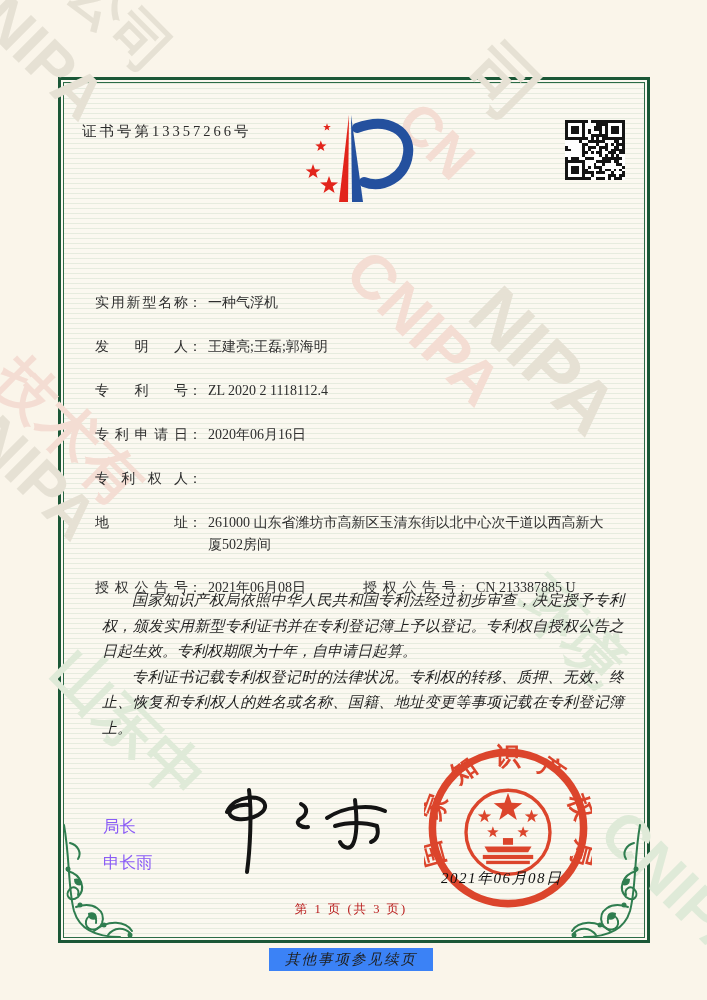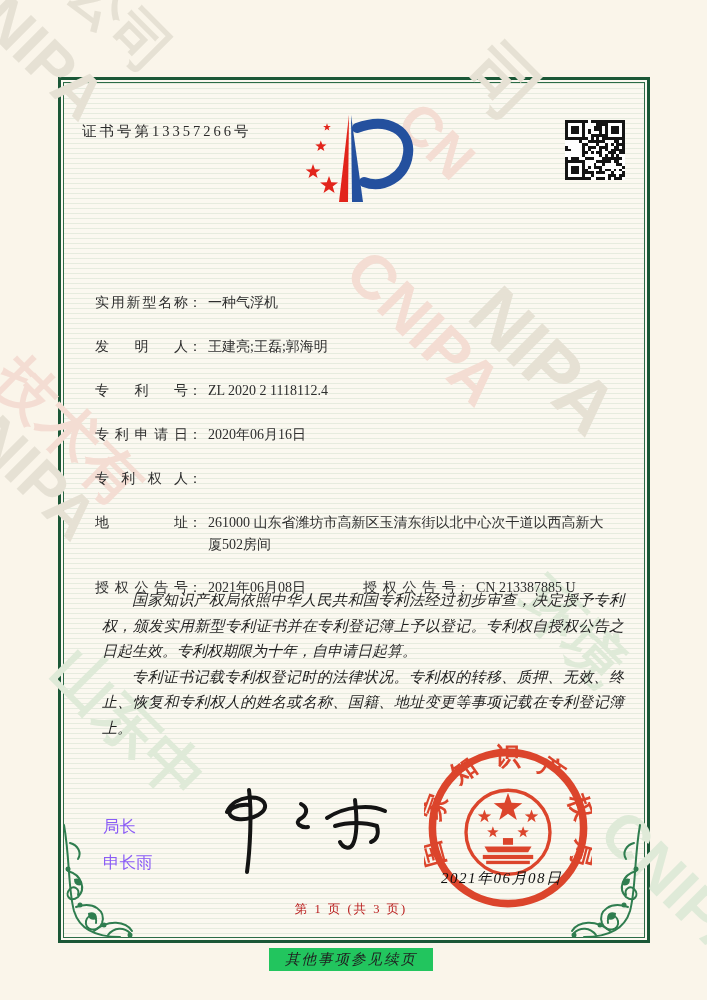--- a/index.html
+++ b/index.html
@@ -63,21 +63,21 @@
   .signature{position:absolute;left:205px;top:778px;width:190px;height:100px;}
 
   .seal{position:absolute;left:424px;top:742px;width:168px;height:172px;opacity:.93;}
   .seal-date{position:absolute;left:441px;top:869px;font-size:15px;letter-spacing:1.5px;
              color:#101010;z-index:5;font-style:italic;}
 
   .page-no{position:absolute;left:58px;top:901px;width:586px;text-align:center;
            font-size:12.5px;letter-spacing:2px;color:#b91c1c;}
 
   .extra-note{position:absolute;left:58px;top:948px;width:586px;text-align:center;z-index:4;}
-  .extra-note span{display:inline-block;background:#22c55e;padding:2px 16px;
+  .extra-note span{display:inline-block;background:#3b82f6;padding:2px 16px;
            font-size:14.5px;letter-spacing:2px;font-style:italic;color:#1f1f1f;}
 
   .corner{position:absolute;z-index:3;width:92px;height:122px;}
   .corner-bl{left:60px;bottom:59px;}
   .corner-br{right:63px;bottom:59px;transform:scaleX(-1);}
 </style>
 </head>
 <body>
 
 <div class="page">

